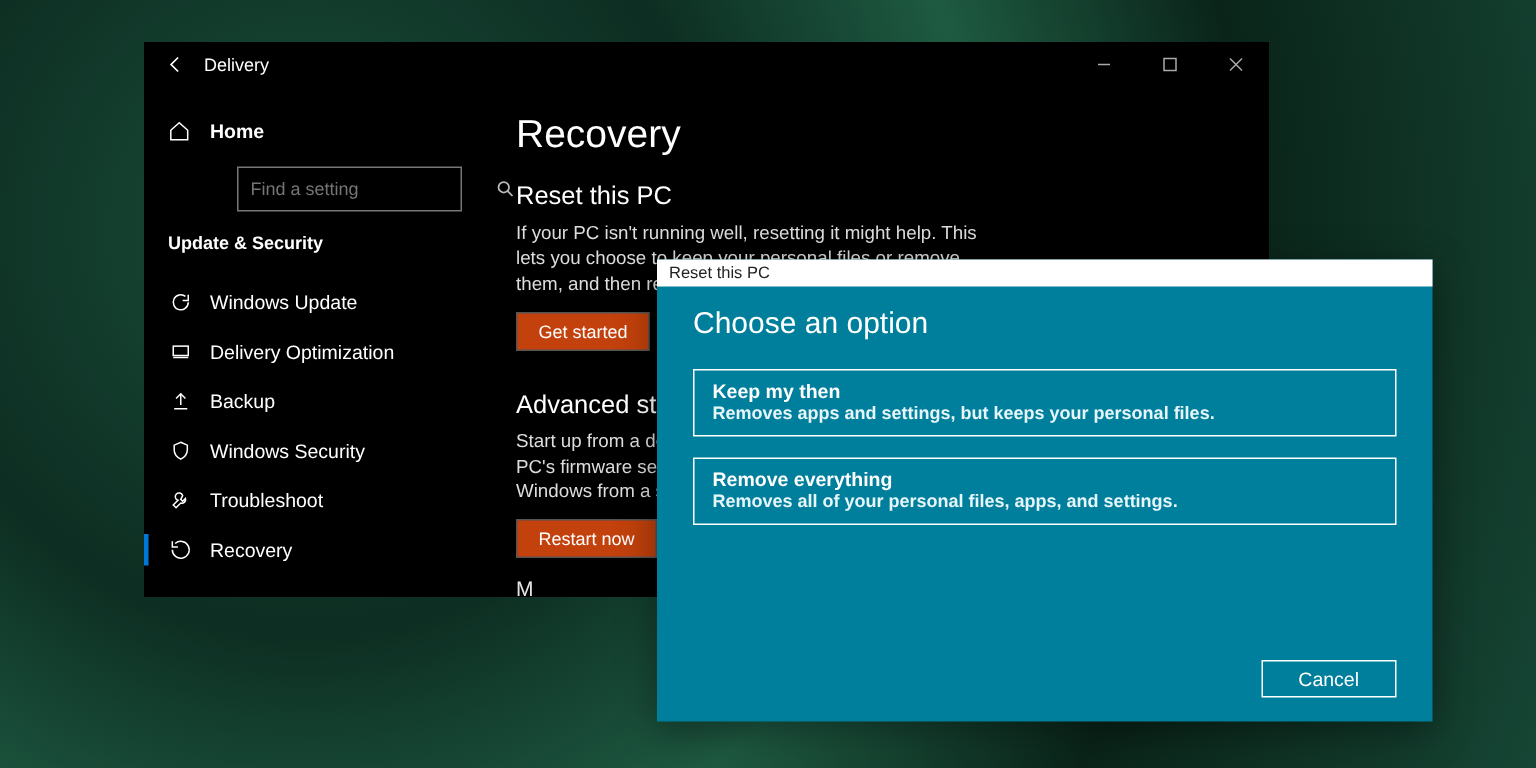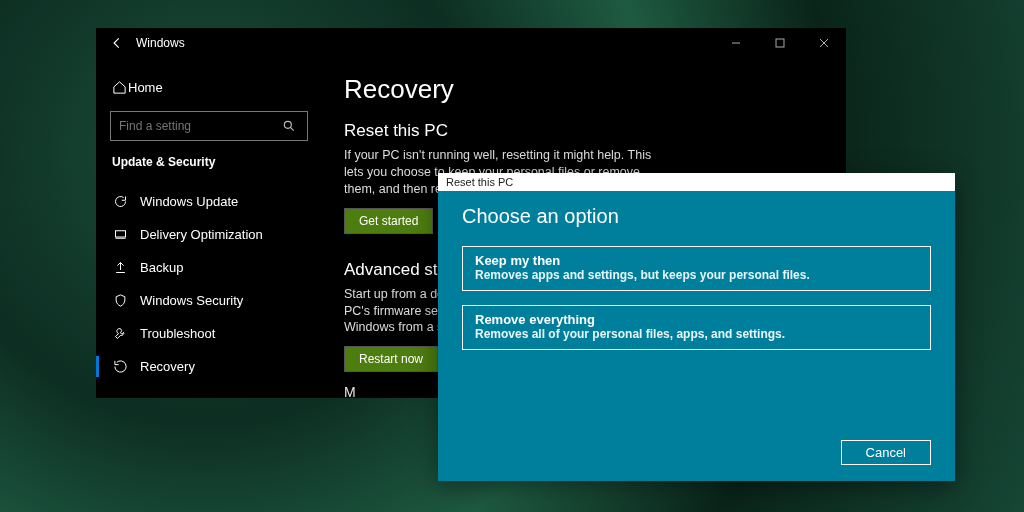--- a/index.html
+++ b/index.html
@@ -9,36 +9,36 @@
   
   .settings-window { position: absolute; left: 96px; top: 28px; width: 750px; height: 370px; background: #000; color: #fff; font-size: 13px; }
   .titlebar { display: flex; align-items: center; height: 30px; padding: 0 0 0 14px; }
   .titlebar .back { width: 14px; text-align: center; color: #fff; font-size: 15px; }
   .titlebar .title { margin-left: 12px; font-size: 12px; }
   .winctrls { margin-left: auto; display: flex; }
   .winctrls span { width: 44px; height: 30px; display: flex; align-items: center; justify-content: center; color: #aaa; font-size: 11px; }
 
   .body { display: flex; height: calc(100% - 30px); }
   .sidebar { width: 226px; padding: 18px 14px 0 14px; }
-  .home { display: flex; align-items: center; margin-bottom: 12px; padding: 4px 2px; }
+  .home { display: flex; align-items: center; gap: 12px; margin-bottom: 12px; padding: 4px 2px; font-weight: bold; }
   .home .icon { width: 16px; }
-  .search { position: relative; height: 30px; border: 1px solid #777; margin-bottom: 14px; display: flex; align-items: center; }
+  .search { position: relative; height: 30px; border: 1px solid #777; margin-bottom: 14px; display: flex; align-items: center; margin-left: 48px; }
   .search input { flex: 1; background: transparent; border: none; outline: none; color: #ccc; font-size: 12px; padding: 0 8px; }
   .search .sicon { width: 26px; text-align: center; color: #bbb; font-size: 14px; }
   .section-label { font-size: 12px; font-weight: 700; margin: 0 0 16px 2px; }
   .nav { margin-left: -14px; }
   .nav-item { display: flex; align-items: center; gap: 12px; padding: 9px 14px 9px 16px; font-size: 13px; color: #fff; position: relative; }
   .nav-item.active::before { content:""; position:absolute; left:0; top:6px; bottom:6px; width:3px; background:#0078d7; }
   .nav-item .icon { width: 16px; display: flex; justify-content: center; color: #fff; }
 
   .main { flex: 1; padding: 16px 22px 0 22px; overflow: hidden; }
   .main h1 { font-weight: 300; font-size: 26px; margin-bottom: 16px; }
   .main h2 { font-weight: 400; font-size: 17px; margin: 8px 0 6px 0; }
   .main p { font-size: 12.5px; color: #ddd; max-width: 330px; line-height: 1.35; margin-bottom: 10px; }
-  .btn { display: inline-block; background: #4d7c0f; border: 1px solid #555; color: #fff; font-size: 12px; padding: 5px 14px; }
+  .btn { display: inline-block; background: #c2410c; border: 1px solid #555; color: #fff; font-size: 12px; padding: 5px 14px; }
   .section-gap { height: 18px; }
   .cutoff { font-size: 14px; color:#fff; margin-top:12px; opacity:0.9; }
 
   
   .dialog { position: absolute; left: 438px; top: 173px; width: 517px; height: 308px; background: #007f9c; color: #fff; box-shadow: 0 6px 24px rgba(0,0,0,0.4); }
   .dialog .dtitle { background: #fff; color: #222; font-size: 11px; padding: 3px 8px; }
   .dialog .dbody { padding: 14px 24px 12px 24px; position: relative; height: calc(100% - 20px); }
   .dialog h3 { font-weight: 300; font-size: 20px; margin-bottom: 18px; }
   .option { border: 1px solid #fff; padding: 6px 12px 8px 12px; margin-bottom: 14px; cursor: pointer; }
   .option .ot { font-size: 13px; font-weight: 600; }
@@ -50,21 +50,21 @@
 </head>
 <body>
 
 <div class="settings-window">
   <div class="titlebar">
     <span class="back">
       <svg width="14" height="14" viewBox="0 0 24 24" fill="none" stroke="#fff" stroke-width="2">
           <polyline points="15 4 7 12 15 20"></polyline>
         </svg>
     </span>
-    <span class="title">Windows</span>
+    <span class="title">Delivery</span>
     <div class="winctrls">
       <span>
           <svg width="10" height="10">
             <line x1="1" y1="5" x2="9" y2="5" stroke="#aaa" stroke-width="1"></line>
           </svg>
         </span>
       <span>
           <svg width="10" height="10">
             <rect x="1" y="1" width="8" height="8" fill="none" stroke="#aaa" stroke-width="1"></rect>
           </svg>

